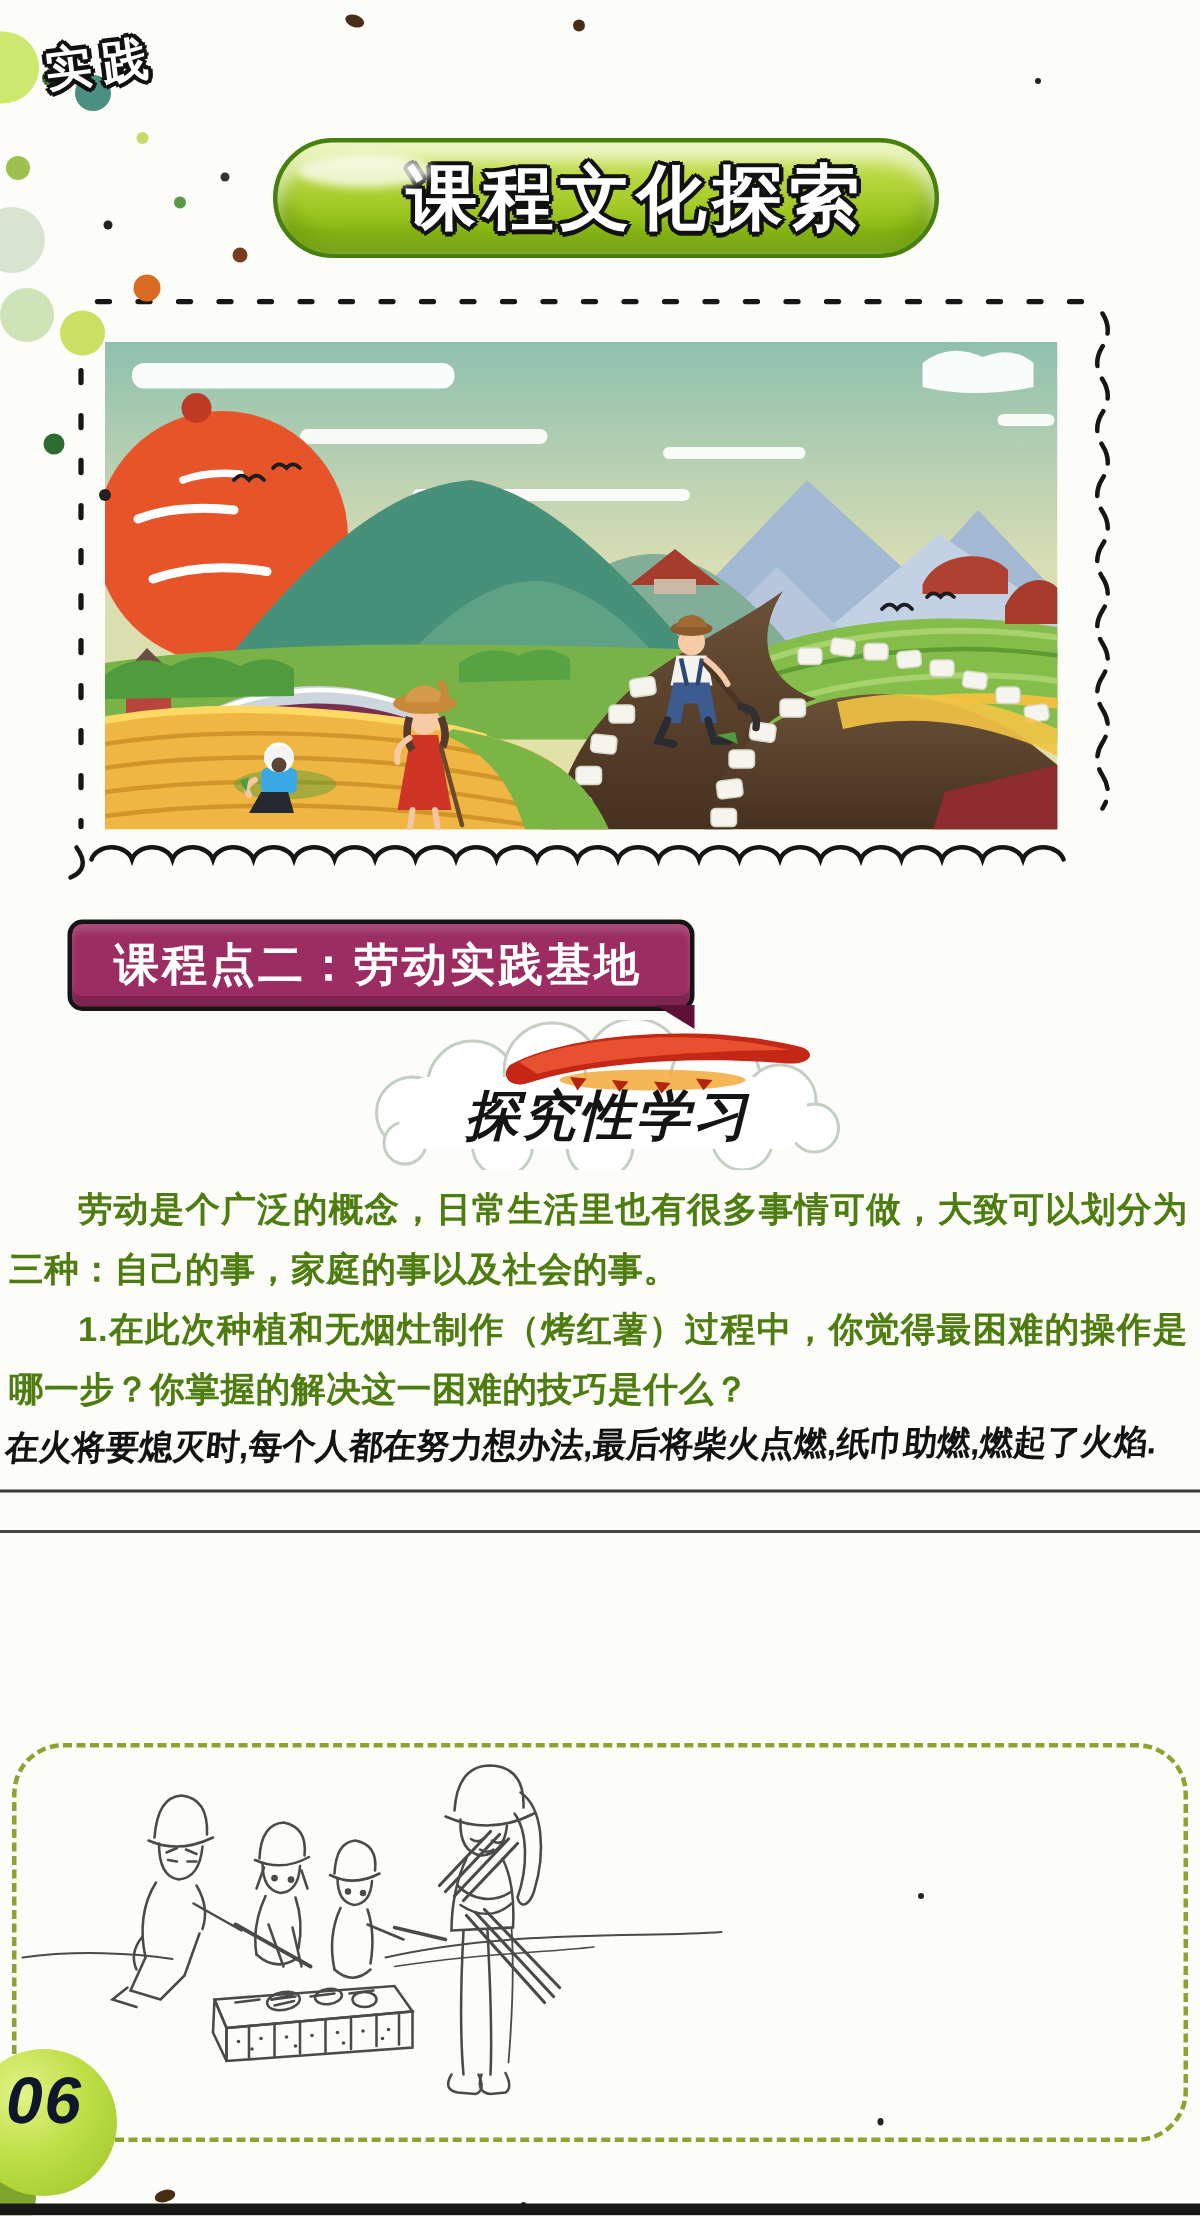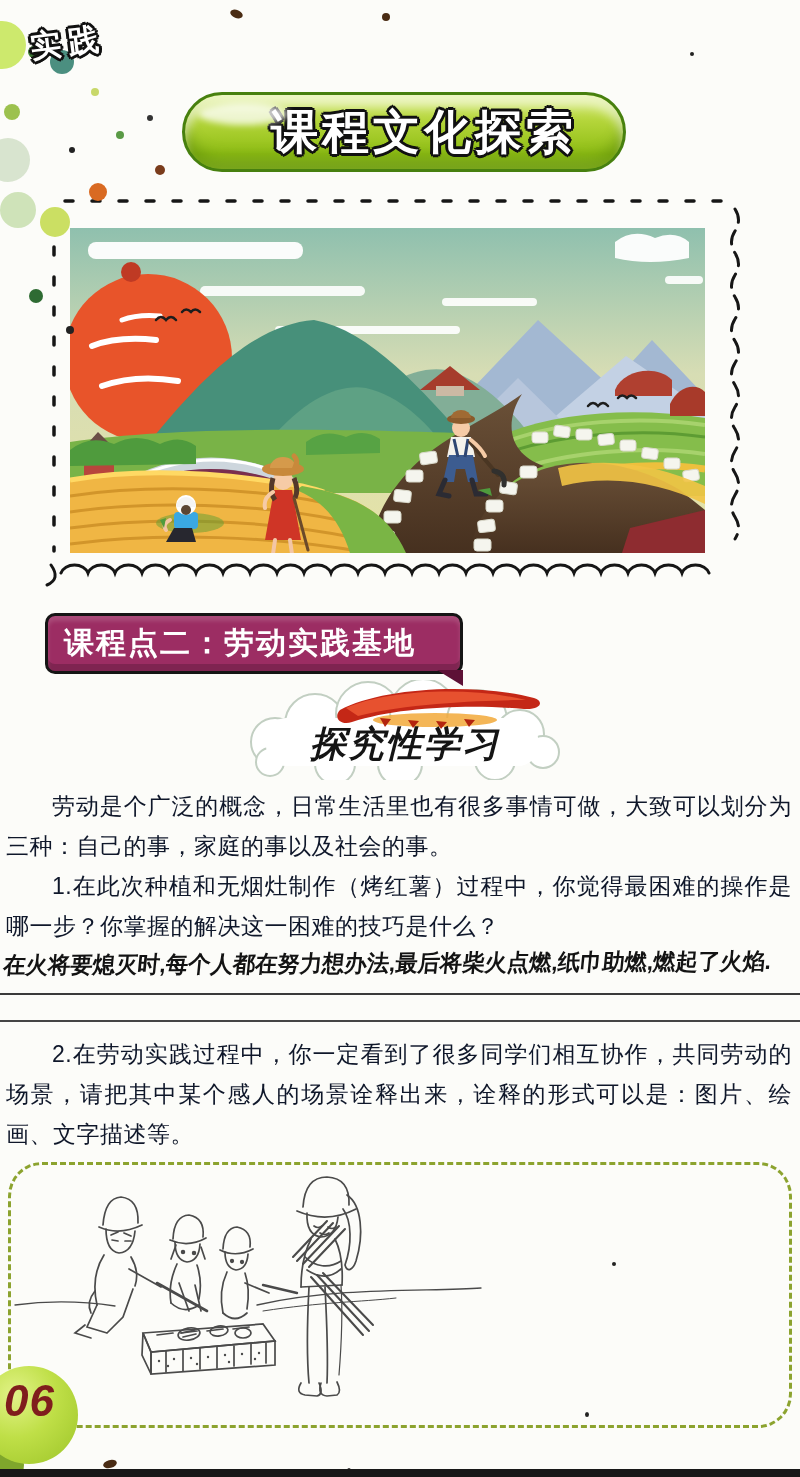--- a/index.html
+++ b/index.html
@@ -37,34 +37,34 @@
   
   .stamp{position:absolute;left:45px;top:193px;width:702px;height:400px;}
   .stamp-perf{position:absolute;left:0;top:0;}
   .farm{position:absolute;left:25px;top:35px;}
   
   .section-banner{
     position:absolute;left:45px;top:613px;width:412px;height:55px;background:#9c2d63;
     border:3px solid #151515;border-radius:10px;display:flex;align-items:center;z-index:3;
     box-shadow:inset 0 -7px 0 rgba(0,0,0,.18), inset 0 5px 4px rgba(255,255,255,.15);
   }
-  .section-banner span{font-size:30px;font-weight:bold;color:#fff;padding-left:16px;letter-spacing:2px;white-space:nowrap;}
+  .section-banner span{font-size:30px;font-weight:bold;color:#fff;padding-left:28px;letter-spacing:2px;white-space:nowrap;}
   .section-fold{
     position:absolute;right:-3px;bottom:-15px;width:0;height:0;z-index:2;
     border-top:16px solid #5d1136;border-left:26px solid transparent;
   }
   
   .inquiry{position:absolute;left:240px;top:680px;width:330px;height:100px;z-index:3;}
   .inquiry-title{
     position:absolute;left:0;top:40px;width:330px;text-align:center;
     font-size:36px;font-weight:bold;color:#141414;letter-spacing:2px;font-style:italic;
   }
   
   .body-text{
-    position:absolute;left:6px;width:786px;font-size:23px;font-weight:400;color:#0f172a;
+    position:absolute;left:6px;width:786px;font-size:23px;font-weight:700;color:#4d7c0f;
     line-height:40px;text-indent:2em;letter-spacing:.5px;text-align:justify;
   }
   .intro{top:786px;}
   .q1{top:866px;}
   .q2{top:1034px;}
   
   .handwriting{
     position:absolute;left:2px;top:950px;width:798px;font-size:23px;font-weight:bold;color:#131313;
     white-space:nowrap;transform:skewX(-6deg) rotate(-.3deg) scaleX(.97);transform-origin:left bottom;
     letter-spacing:0;
@@ -82,21 +82,21 @@
   .page-circle{
     position:absolute;left:-20px;top:1366px;width:98px;height:98px;border-radius:50%;
     background:radial-gradient(circle at 35% 30%, #e2f388 0%, #bfdf47 45%, #9cc428 100%);
     z-index:6;
   }
   .page-circle-small{
     position:absolute;left:-34px;top:1436px;width:58px;height:58px;border-radius:50%;
     background:#7fa62c;z-index:5;
   }
   .page-number{
-    position:absolute;left:4px;top:1376px;font-size:44px;font-weight:bold;color:#7f1d1d;z-index:7;
+    position:absolute;left:4px;top:1376px;font-size:44px;font-weight:bold;color:#0f172a;z-index:7;
     font-style:italic;letter-spacing:1px;
   }
   
   .speck{position:absolute;border-radius:50%;background:#4a2c14;z-index:8;}
   .bottom-edge{position:absolute;left:0;bottom:0;width:800px;height:8px;background:#181818;z-index:9;}
 </style>
 </head>
 <body>
 
 <div id="page">
@@ -316,21 +316,20 @@
     <div class="inquiry-title">探究性学习</div>
   </div>
 
   <div class="body-text intro">劳动是个广泛的概念，日常生活里也有很多事情可做，大致可以划分为三种：自己的事，家庭的事以及社会的事。</div>
   <div class="body-text q1">1.在此次种植和无烟灶制作（烤红薯）过程中，你觉得最困难的操作是哪一步？你掌握的解决这一困难的技巧是什么？</div>
 
   <div class="handwriting">在火将要熄灭时,每个人都在努力想办法,最后将柴火点燃,纸巾助燃,燃起了火焰.</div>
   <div class="answer-line l1"></div>
   <div class="answer-line l2"></div>
 
-  <div class="body-text q2">2.在劳动实践过程中，你一定看到了很多同学们相互协作，共同劳动的场景，请把其中某个感人的场景诠释出来，诠释的形式可以是：图片、绘画、文字描述等。</div>
 
   <div class="sketch-box">
     <svg class="sketch-svg" width="774" height="254" viewBox="0 0 774 254">
       <g fill="none" stroke="#4a4a4a" stroke-width="1.7" stroke-linecap="round">
 
         <path d="M4,140 C40,135 78,137 104,141" stroke-width="1.3"></path>
         <path d="M246,140 C330,121 420,127 470,123" stroke-width="1.3"></path>
         <path d="M252,146 C310,137 350,137 385,133" stroke-width="1"></path>
 
         <path d="M92,60 Q94,33 110,32 Q128,34 127,58"></path>

